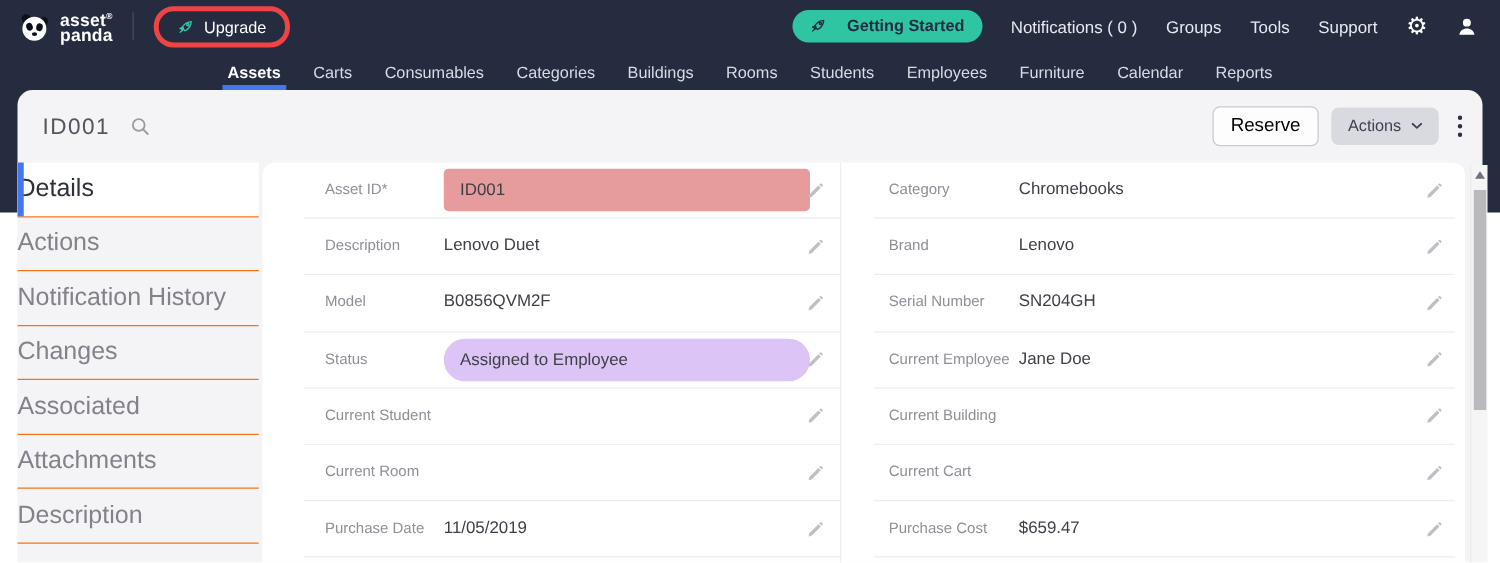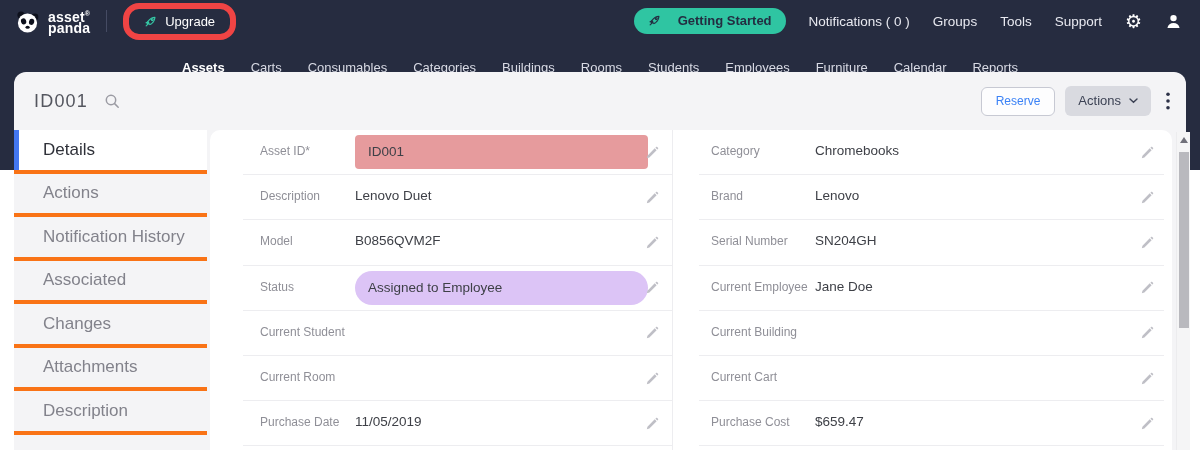--- a/index.html
+++ b/index.html
@@ -10,49 +10,49 @@
     -webkit-font-smoothing:antialiased;
   }
   .dark-bg { position:absolute; top:0; left:0; width:100%; height:170px; background:#262c40; }
 
   
   .topbar { position:absolute; top:0; left:0; right:0; height:42px; display:flex; align-items:center; padding:0 18px 0 14px; }
   .brand { display:flex; align-items:center; gap:7px; }
   .brand-text { color:#fff; font-weight:bold; font-size:14px; line-height:12px; letter-spacing:.2px; }
   .brand-text sup { font-size:7px; vertical-align:super; }
   .tb-divider { width:1px; height:22px; background:#454b63; margin:0 16px; }
-  .upgrade-btn { display:flex; align-items:center; gap:8px; border:6px solid #ef4444; border-radius:16px; padding:5px 15px; color:#fff; font-size:13px; cursor:pointer; }
+  .upgrade-btn { display:flex; align-items:center; gap:8px; border:4px solid #ef4444; border-radius:16px; padding:5px 15px; color:#fff; font-size:13px; cursor:pointer; }
   .upgrade-btn .rocket { color:#35c9a6; display:flex; }
   .tb-right { margin-left:auto; display:flex; align-items:center; gap:23px; }
   .gs-pill { background:#2fc5a2; color:#232d41; border-radius:15px; padding:5px 14px 6px; font-size:13px; font-weight:600; display:flex; align-items:center; gap:17px; cursor:pointer; }
   .gs-pill .rocket { color:#232d41; display:flex; }
   .tb-link { color:#e8e9f0; font-size:13.5px; cursor:pointer; }
   .icon-btn { display:flex; align-items:center; cursor:pointer; }
   .gear-glyph { font-family:"DejaVu Sans", sans-serif; color:#fff; font-size:19px; line-height:19px; }
 
   
-  .navrow { position:absolute; top:52px; left:0; right:0; height:30px; display:flex; justify-content:center; }
+  .navrow { position:absolute; top:42px; left:0; right:0; height:30px; display:flex; justify-content:center; }
   .tab { position:relative; color:#d8dae4; font-size:13px; padding:0 13px; display:flex; align-items:center; cursor:pointer; }
   .tab.active { color:#fff; font-weight:bold; }
   .tab.active::after { content:""; position:absolute; left:9px; right:9px; bottom:0; height:4px; background:#4377f0; }
 
   
   .panel { position:absolute; top:72px; left:14px; right:14px; height:378px; background:#f4f4f6; border-radius:12px 12px 0 0; }
   .ptoolbar { height:58px; display:flex; align-items:center; padding:0 16px 0 20px; }
   .record-id { font-size:18px; color:#54565f; letter-spacing:1.2px; }
   .search-wrap { margin-left:16px; display:flex; align-items:center; cursor:pointer; }
-  .btn-reserve { margin-left:auto; background:#fdfdfe; border:1px solid #c7c9d3; color:#3b82f6; font-size:12px; padding:6px 14px 7px; border-radius:6px; cursor:pointer; font-family:inherit; }
+  .btn-reserve { margin-left:auto; background:#fdfdfe; border:1px solid #c7c9d3; color:#000000; font-size:15px; padding:6px 14px 7px; border-radius:6px; cursor:pointer; font-family:inherit; }
   .btn-actions { margin-left:10px; background:#d9dae0; border:none; border-radius:6px; color:#3c4254; font-size:13px; padding:7px 13px 8px; display:flex; align-items:center; gap:8px; cursor:pointer; font-family:inherit; }
   .kebab { margin-left:15px; display:flex; cursor:pointer; }
 
   .pbody { position:absolute; top:58px; bottom:0; left:0; right:0; }
 
   
   .sidebar { position:absolute; left:0; top:0; width:193px; }
-  .side-item { position:relative; height:43.5px; border-bottom:4px solid #f97316; display:flex; align-items:center; padding-left:29px; color:#82828b; font-size:17px; cursor:pointer; }
+  .side-item { position:relative; height:43.5px; border-bottom:1px solid #f97316; display:flex; align-items:center; color:#82828b; font-size:20px; cursor:pointer; }
   .side-item.active { background:#fff; color:#2f3139; }
   .side-item.active::before { content:""; position:absolute; left:0; top:0; bottom:0; width:5px; background:#4377f0; }
 
   
   .form-card { position:absolute; left:196px; right:14px; top:0; bottom:-10px; background:#fff; border-radius:10px 10px 0 0; display:flex; }
   .fcol { padding-top:0; }
   .fcol.left { width:462px; }
   .fcol.right { flex:1; border-left:1px solid #ededf0; }
   .frow { position:relative; height:45.2px; display:flex; align-items:flex-start; padding-top:13px; }
   .frow::after { content:""; position:absolute; left:33px; right:0; bottom:0; height:1px; background:#ededf0; }
@@ -175,22 +175,22 @@
         </svg>
       </span>
     </div>
 
     <div class="pbody">
 
       <div class="sidebar">
         <div class="side-item active">Details</div>
         <div class="side-item">Actions</div>
         <div class="side-item">Notification History</div>
+        <div class="side-item">Changes</div>
         <div class="side-item">Associated</div>
-        <div class="side-item">Changes</div>
         <div class="side-item">Attachments</div>
         <div class="side-item">Description</div>
       </div>
 
       <div class="form-card">
 
         <div class="fcol left">
           <div class="frow">
             <div class="flabel">Asset ID*</div>
             <div class="fvalue hl hl-salmon">ID001</div>

